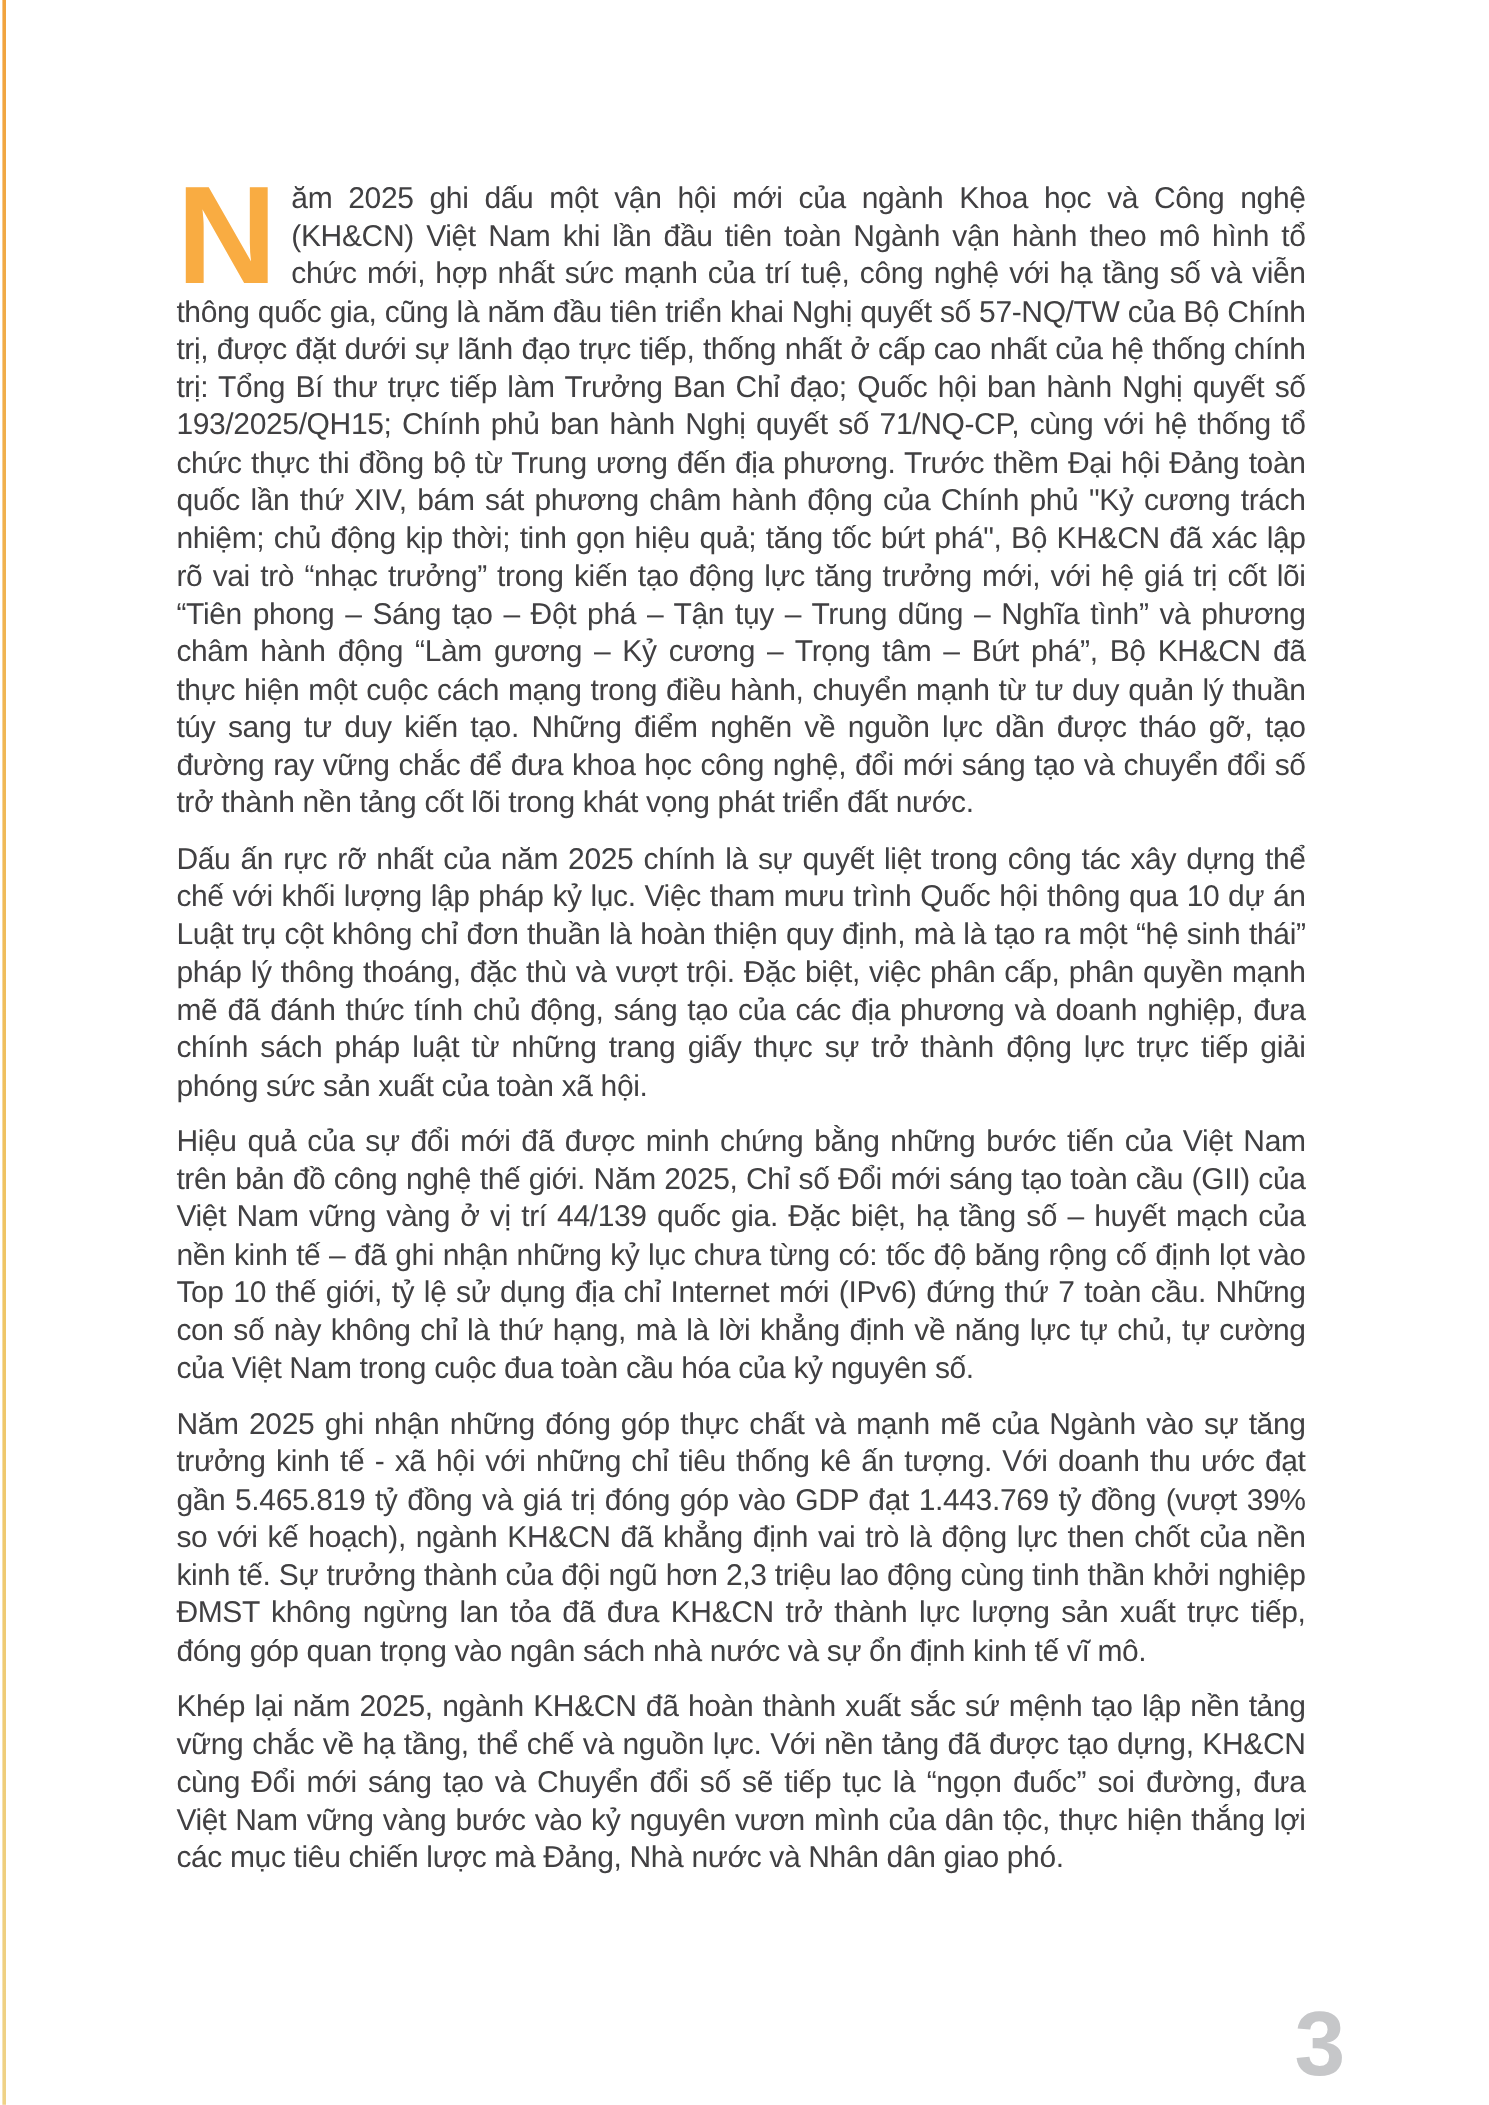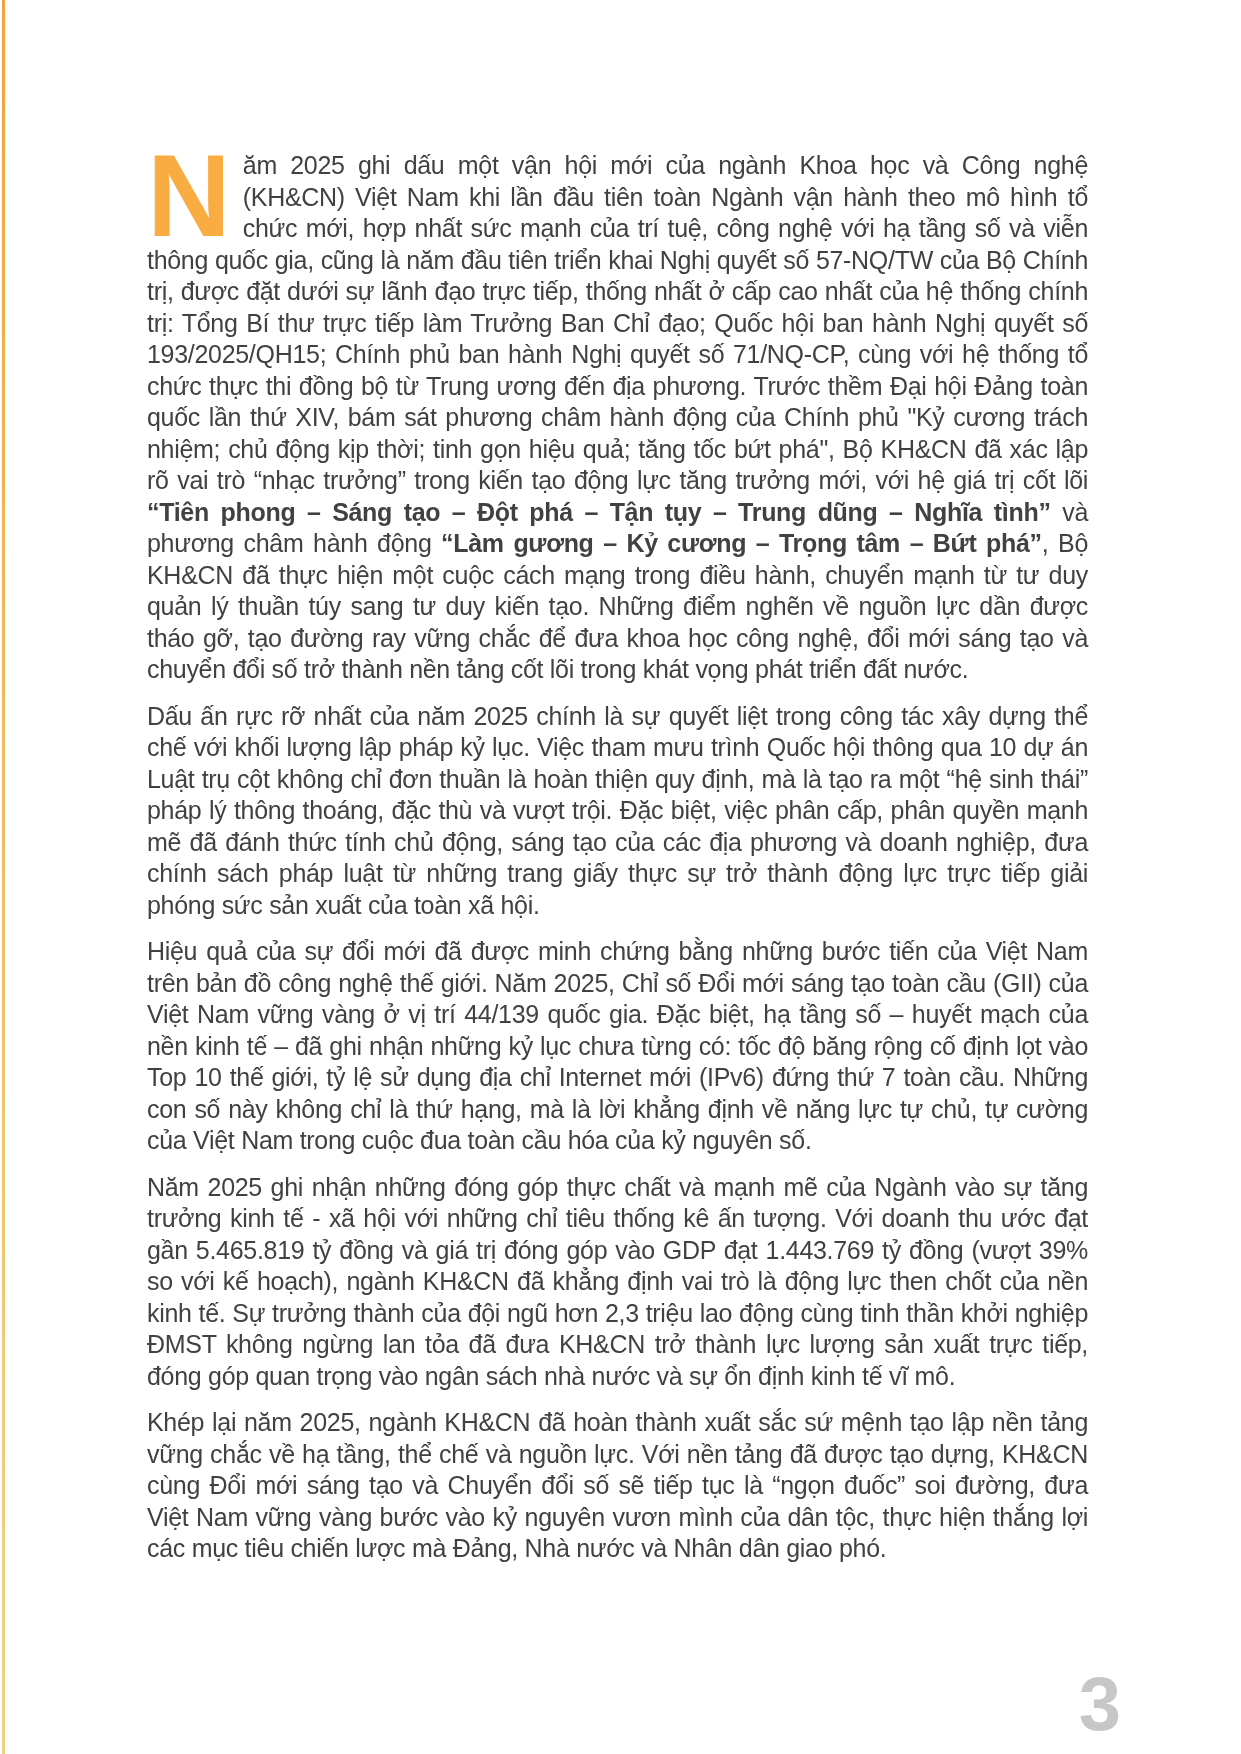--- a/index.html
+++ b/index.html
@@ -39,21 +39,21 @@
   .dropcap {
     float: left;
     font-size: 116px;
     line-height: 88px;
     font-weight: bold;
     color: #F9AC42;
     padding: 2px 12px 0 0;
     letter-spacing: 0;
   }
   .bold {
-    font-weight: bold;
+    font-weight: normal;
   }
   .page-number {
     position: absolute;
     right: 120px;
     bottom: 12px;
     font-size: 76px;
     font-weight: bold;
     color: #C6C7C9;
     line-height: 1;
   }

